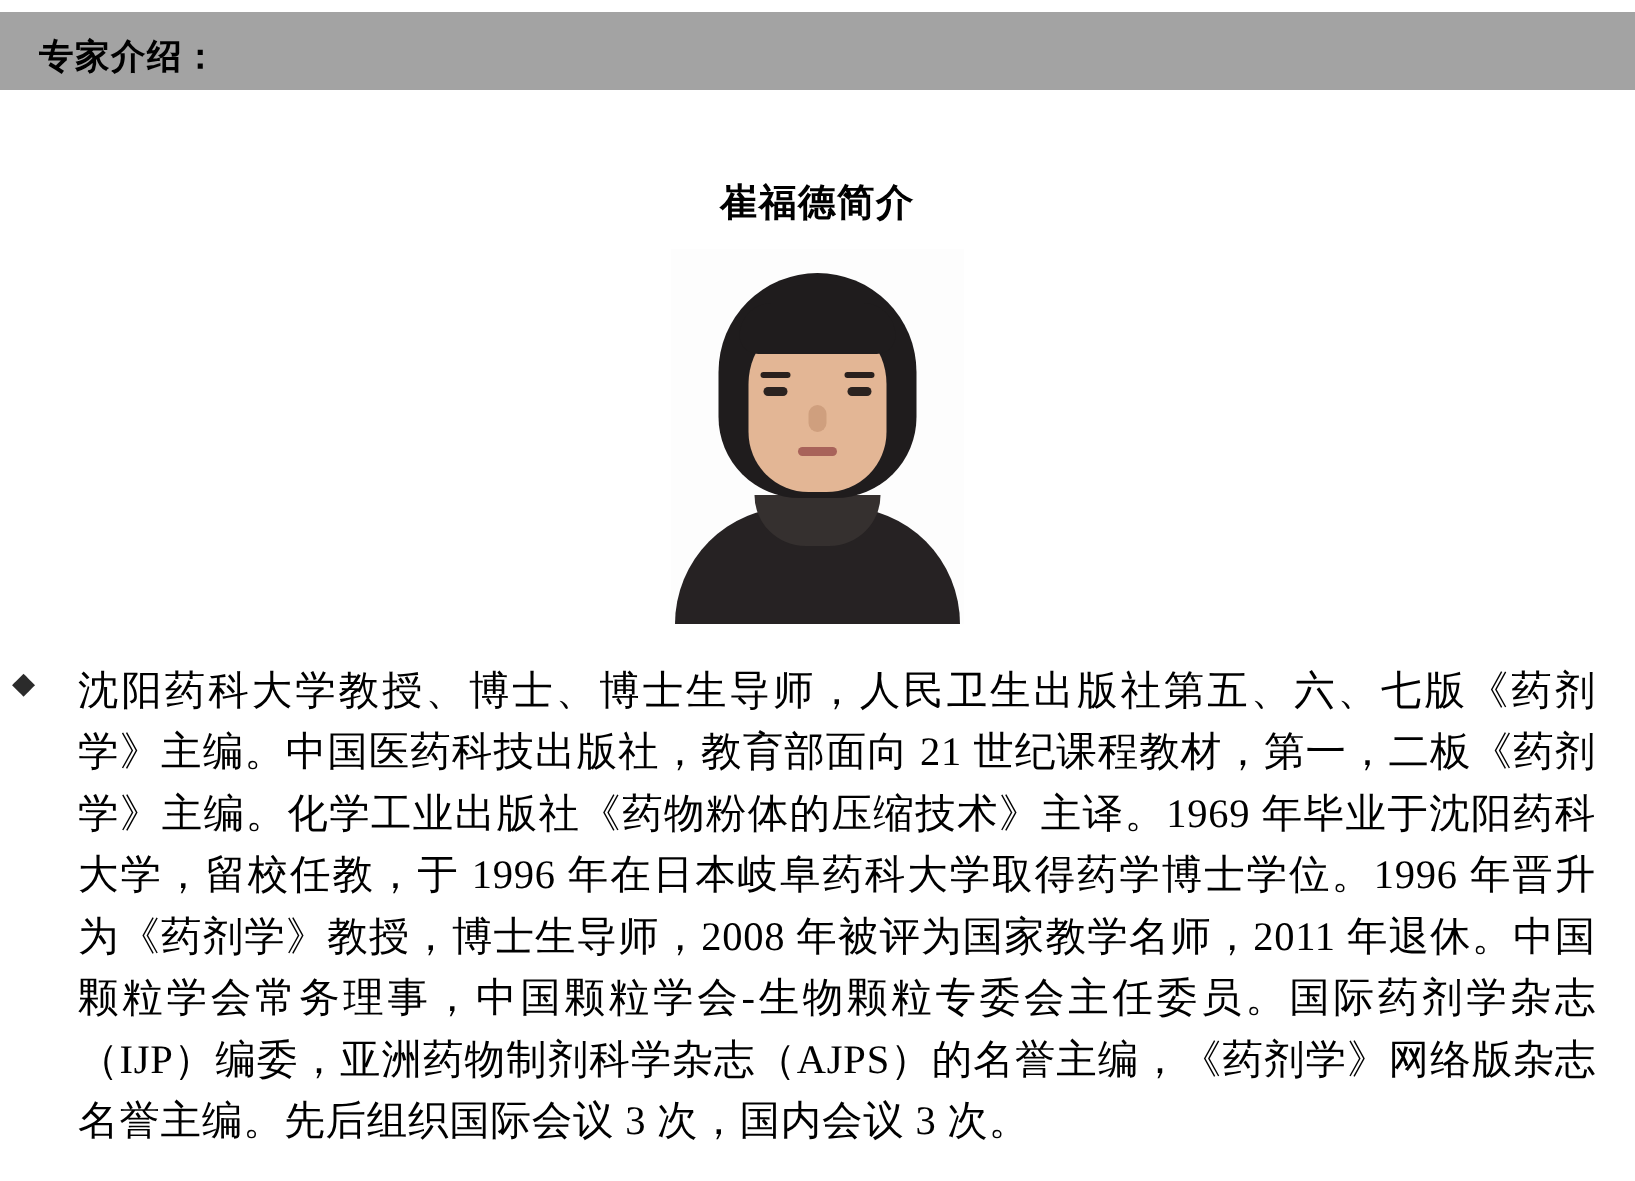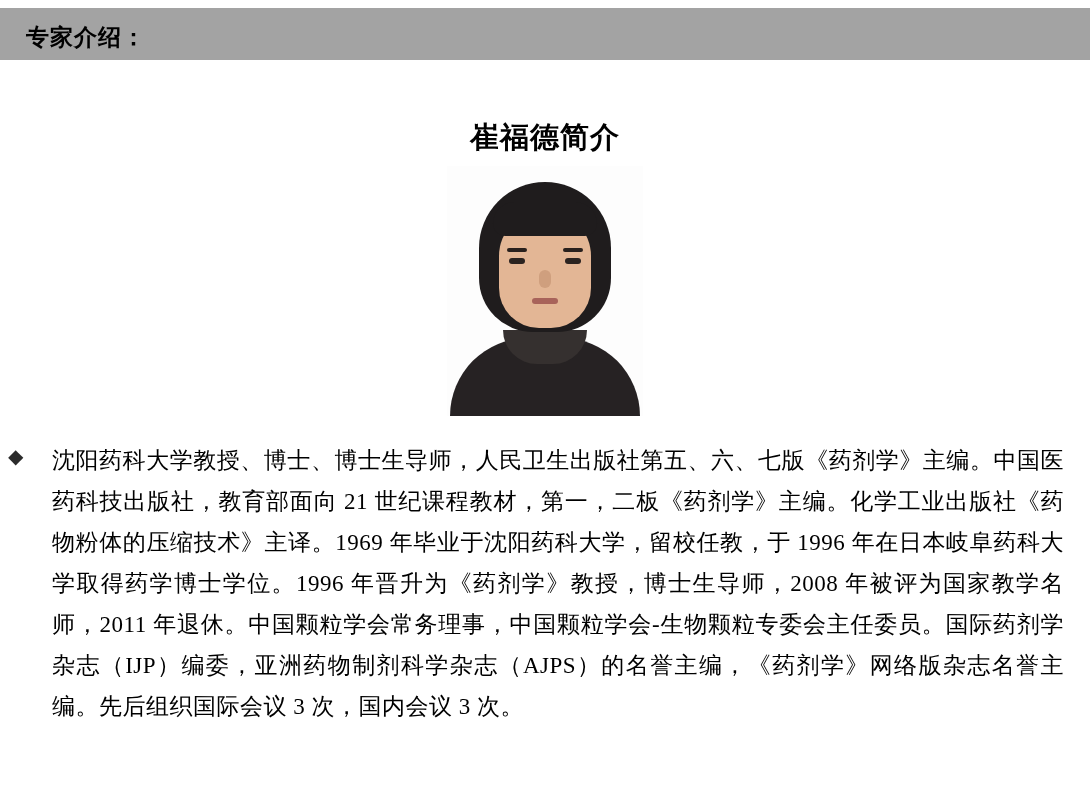--- a/index.html
+++ b/index.html
@@ -36,21 +36,21 @@
     letter-spacing: 1px;
     color: #000000;
     font-family: "Liberation Sans", "DejaVu Sans", sans-serif;
   }
   .doc-title {
     position: absolute;
     top: 118px;
     left: 0;
     width: 1090px;
     text-align: center;
-    font-size: 29px;
+    font-size: 25px;
     font-weight: bold;
     letter-spacing: 1px;
     color: #000000;
     font-family: Liberation Mono, monospace;
   }
   .portrait-wrap {
     position: absolute;
     top: 166px;
     left: 0;
     width: 1090px;
@@ -179,21 +179,21 @@
   .bullet-marker {
     position: absolute;
     left: 8px;
     top: 6px;
     font-size: 20px;
     line-height: 1;
     color: #2b2b2b;
   }
   .body-text {
     margin: 0 26px 0 52px;
-    font-size: 23px;
+    font-size: 27px;
     line-height: 41px;
     text-align: justify;
     text-justify: inter-ideograph;
     letter-spacing: 0.5px;
     color: #000000;
     font-family: "Liberation Serif", "DejaVu Serif", serif;
   }
 </style>
 </head>
 <body>

